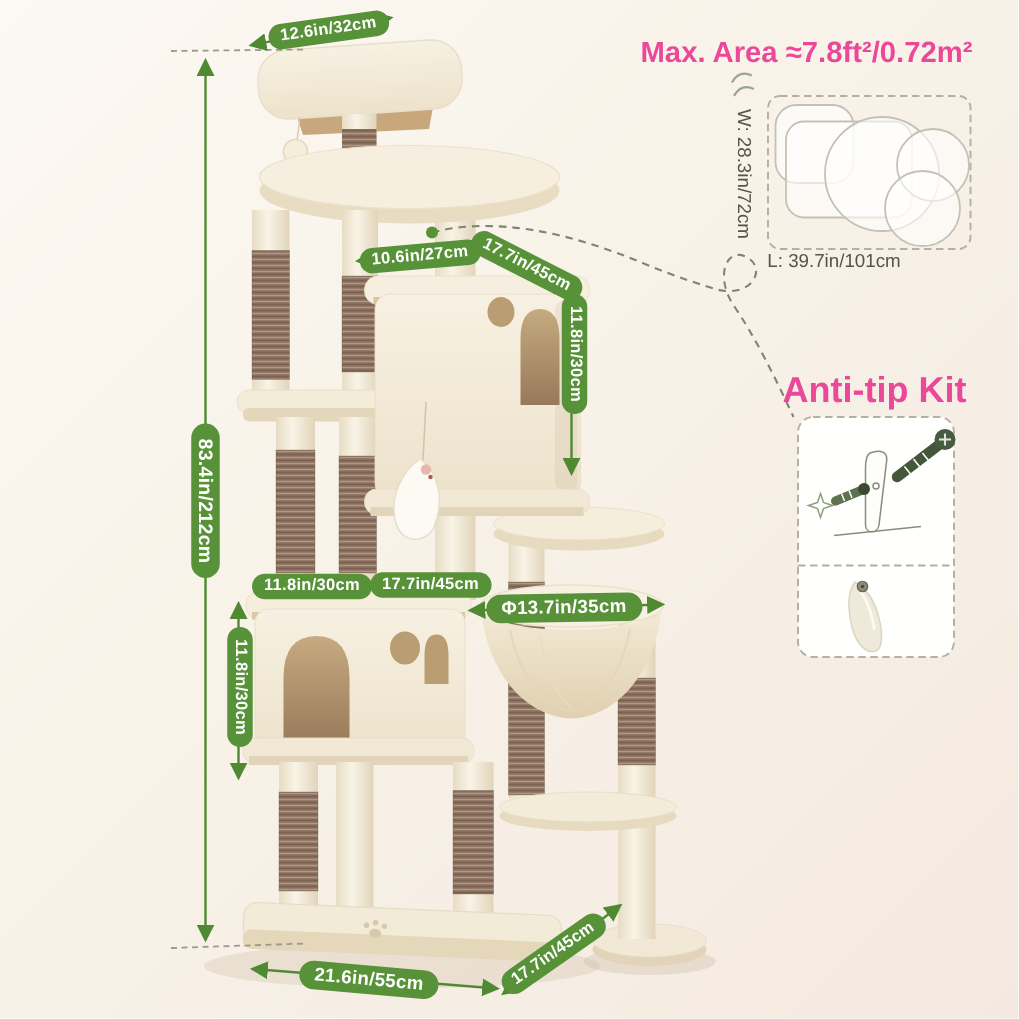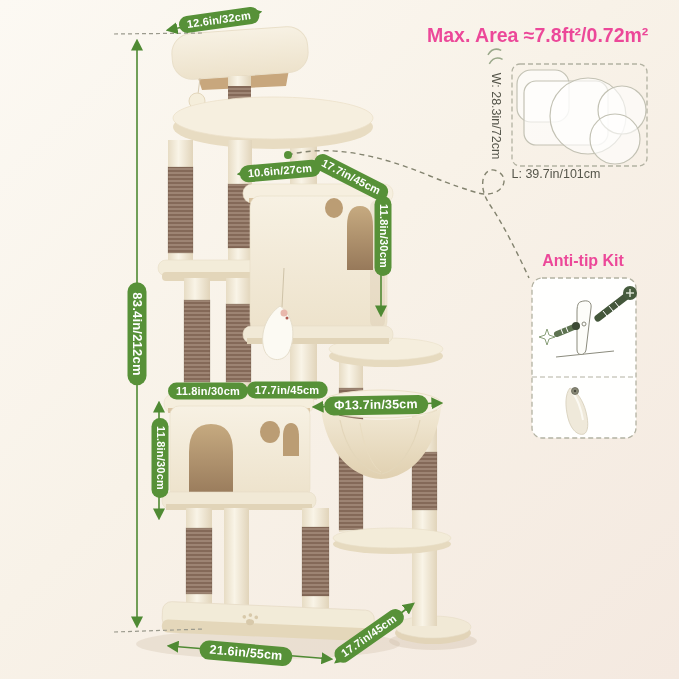--- a/index.html
+++ b/index.html
@@ -231,21 +231,21 @@
     </g>
   </g>
 </svg>
 
 <div class="heading" style="left:427px;top:24px;font-size:19.5px;">Max. Area ≈7.8ft²/0.72m²</div>
 
 <div class="graylabel" style="left:496px;top:116px;transform:translate(-50%,-50%) rotate(90deg);">W: 28.3in/72cm</div>
 
 <div class="graylabel" style="left:556px;top:174px;transform:translate(-50%,-50%);">L: 39.7in/101cm</div>
 
-<div class="heading" style="left:583px;top:261px;font-size:16px;transform:translate(-50%,-50%);">Anti-tip Kit</div>
+<div class="heading" style="left:583px;top:261px;font-size:24px;transform:translate(-50%,-50%);">Anti-tip Kit</div>
 
 <div class="pill" style="left:219px;top:20px;transform:translate(-50%,-50%) rotate(-8deg);">12.6in/32cm</div>
 
 <div class="pill lg" style="left:137px;top:334px;transform:translate(-50%,-50%) rotate(90deg);font-size:13px;">83.4in/212cm</div>
 
 <div class="pill" style="left:280px;top:171px;transform:translate(-50%,-50%) rotate(-5deg);">10.6in/27cm</div>
 
 <div class="pill" style="left:351px;top:177px;transform:translate(-50%,-50%) rotate(27deg);">17.7in/45cm</div>
 
 <div class="pill" style="left:383px;top:236px;transform:translate(-50%,-50%) rotate(90deg);">11.8in/30cm</div>

